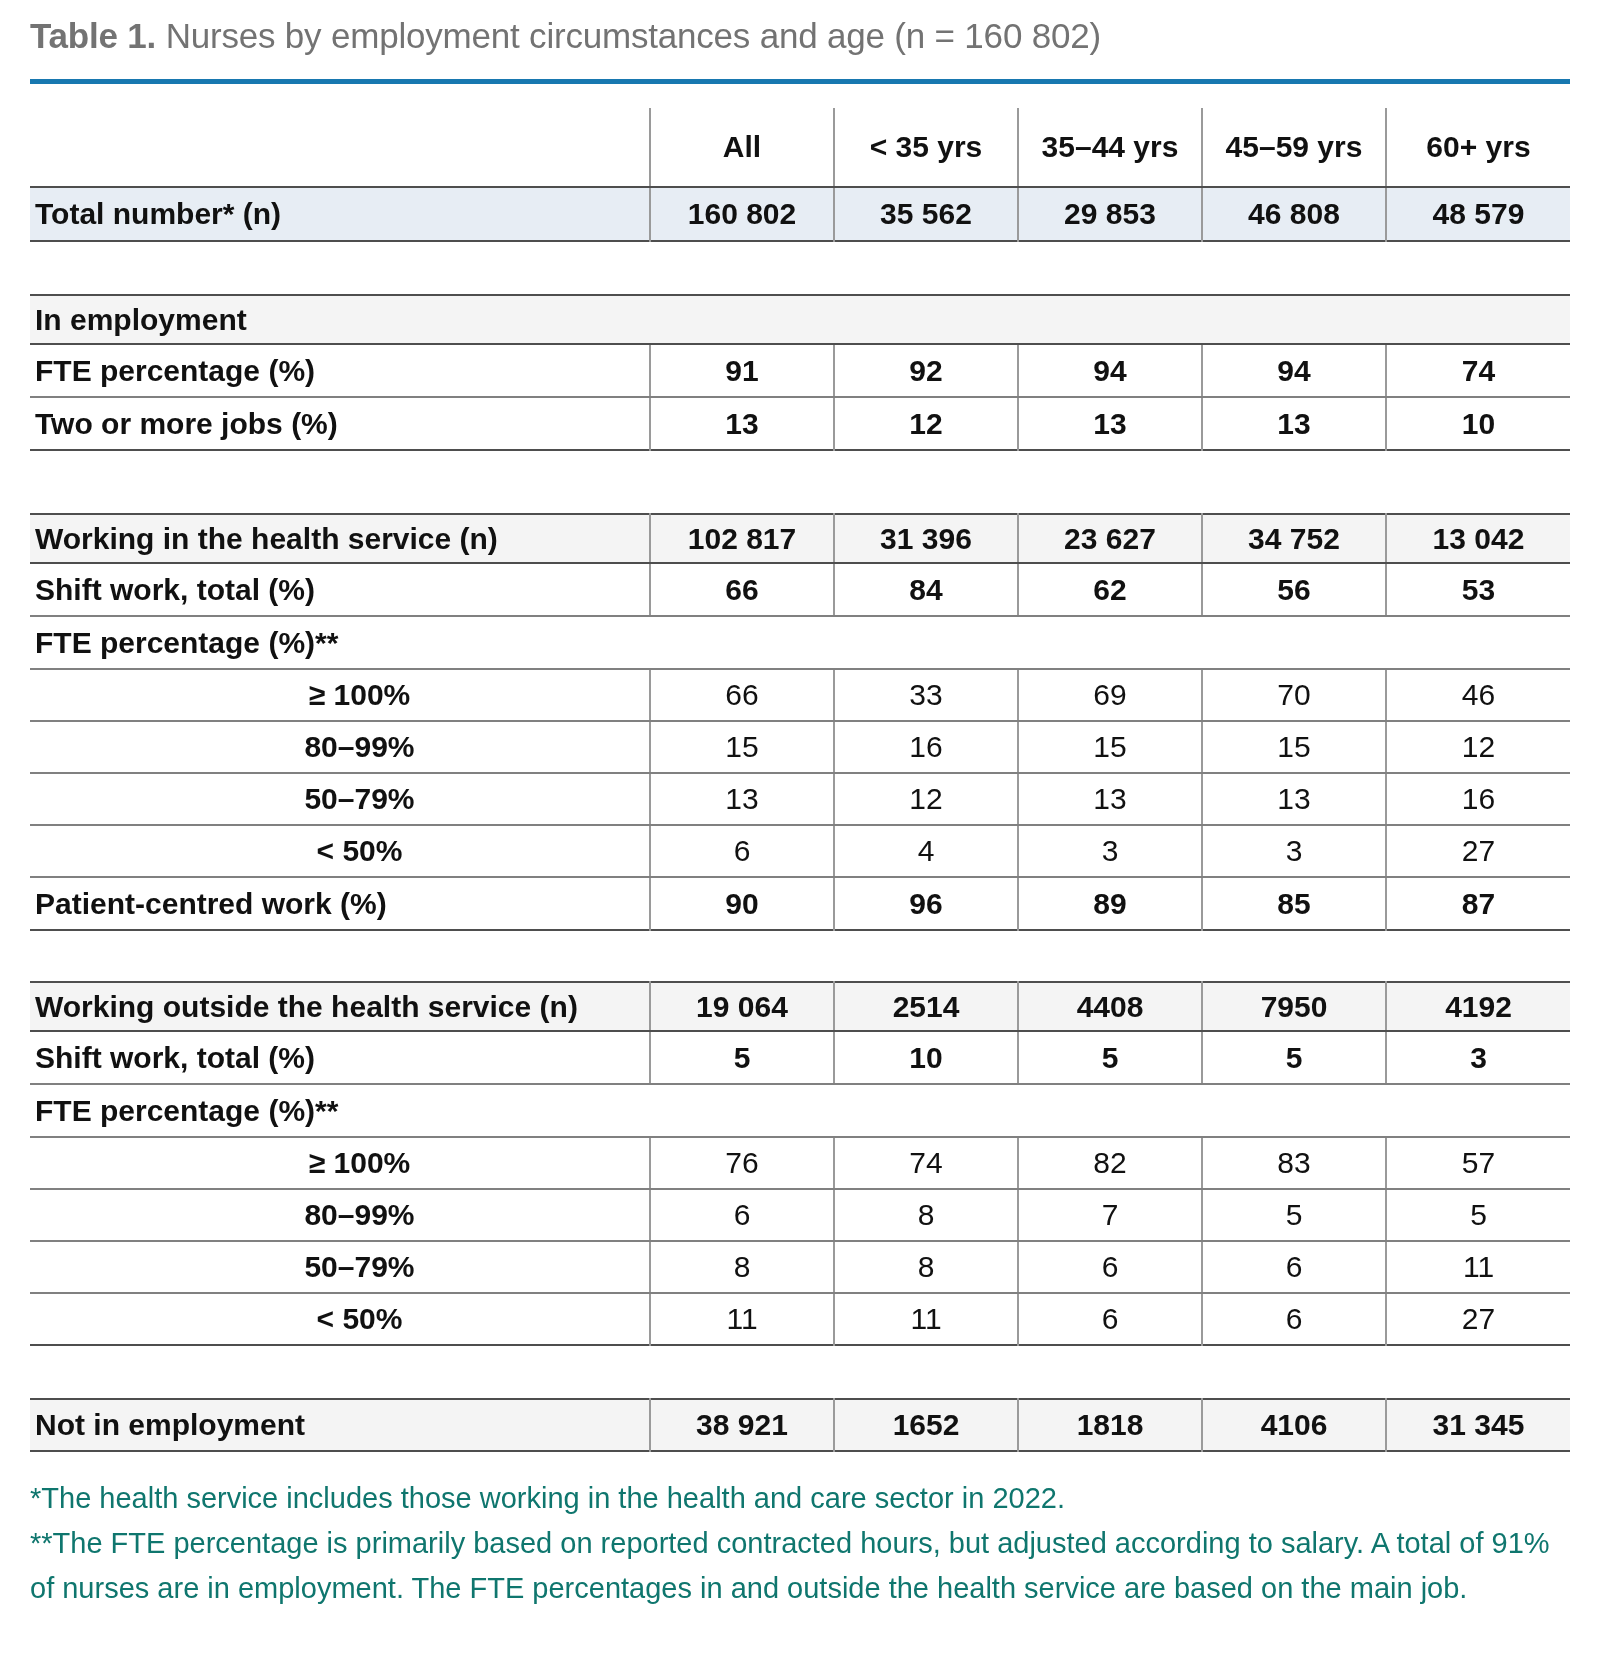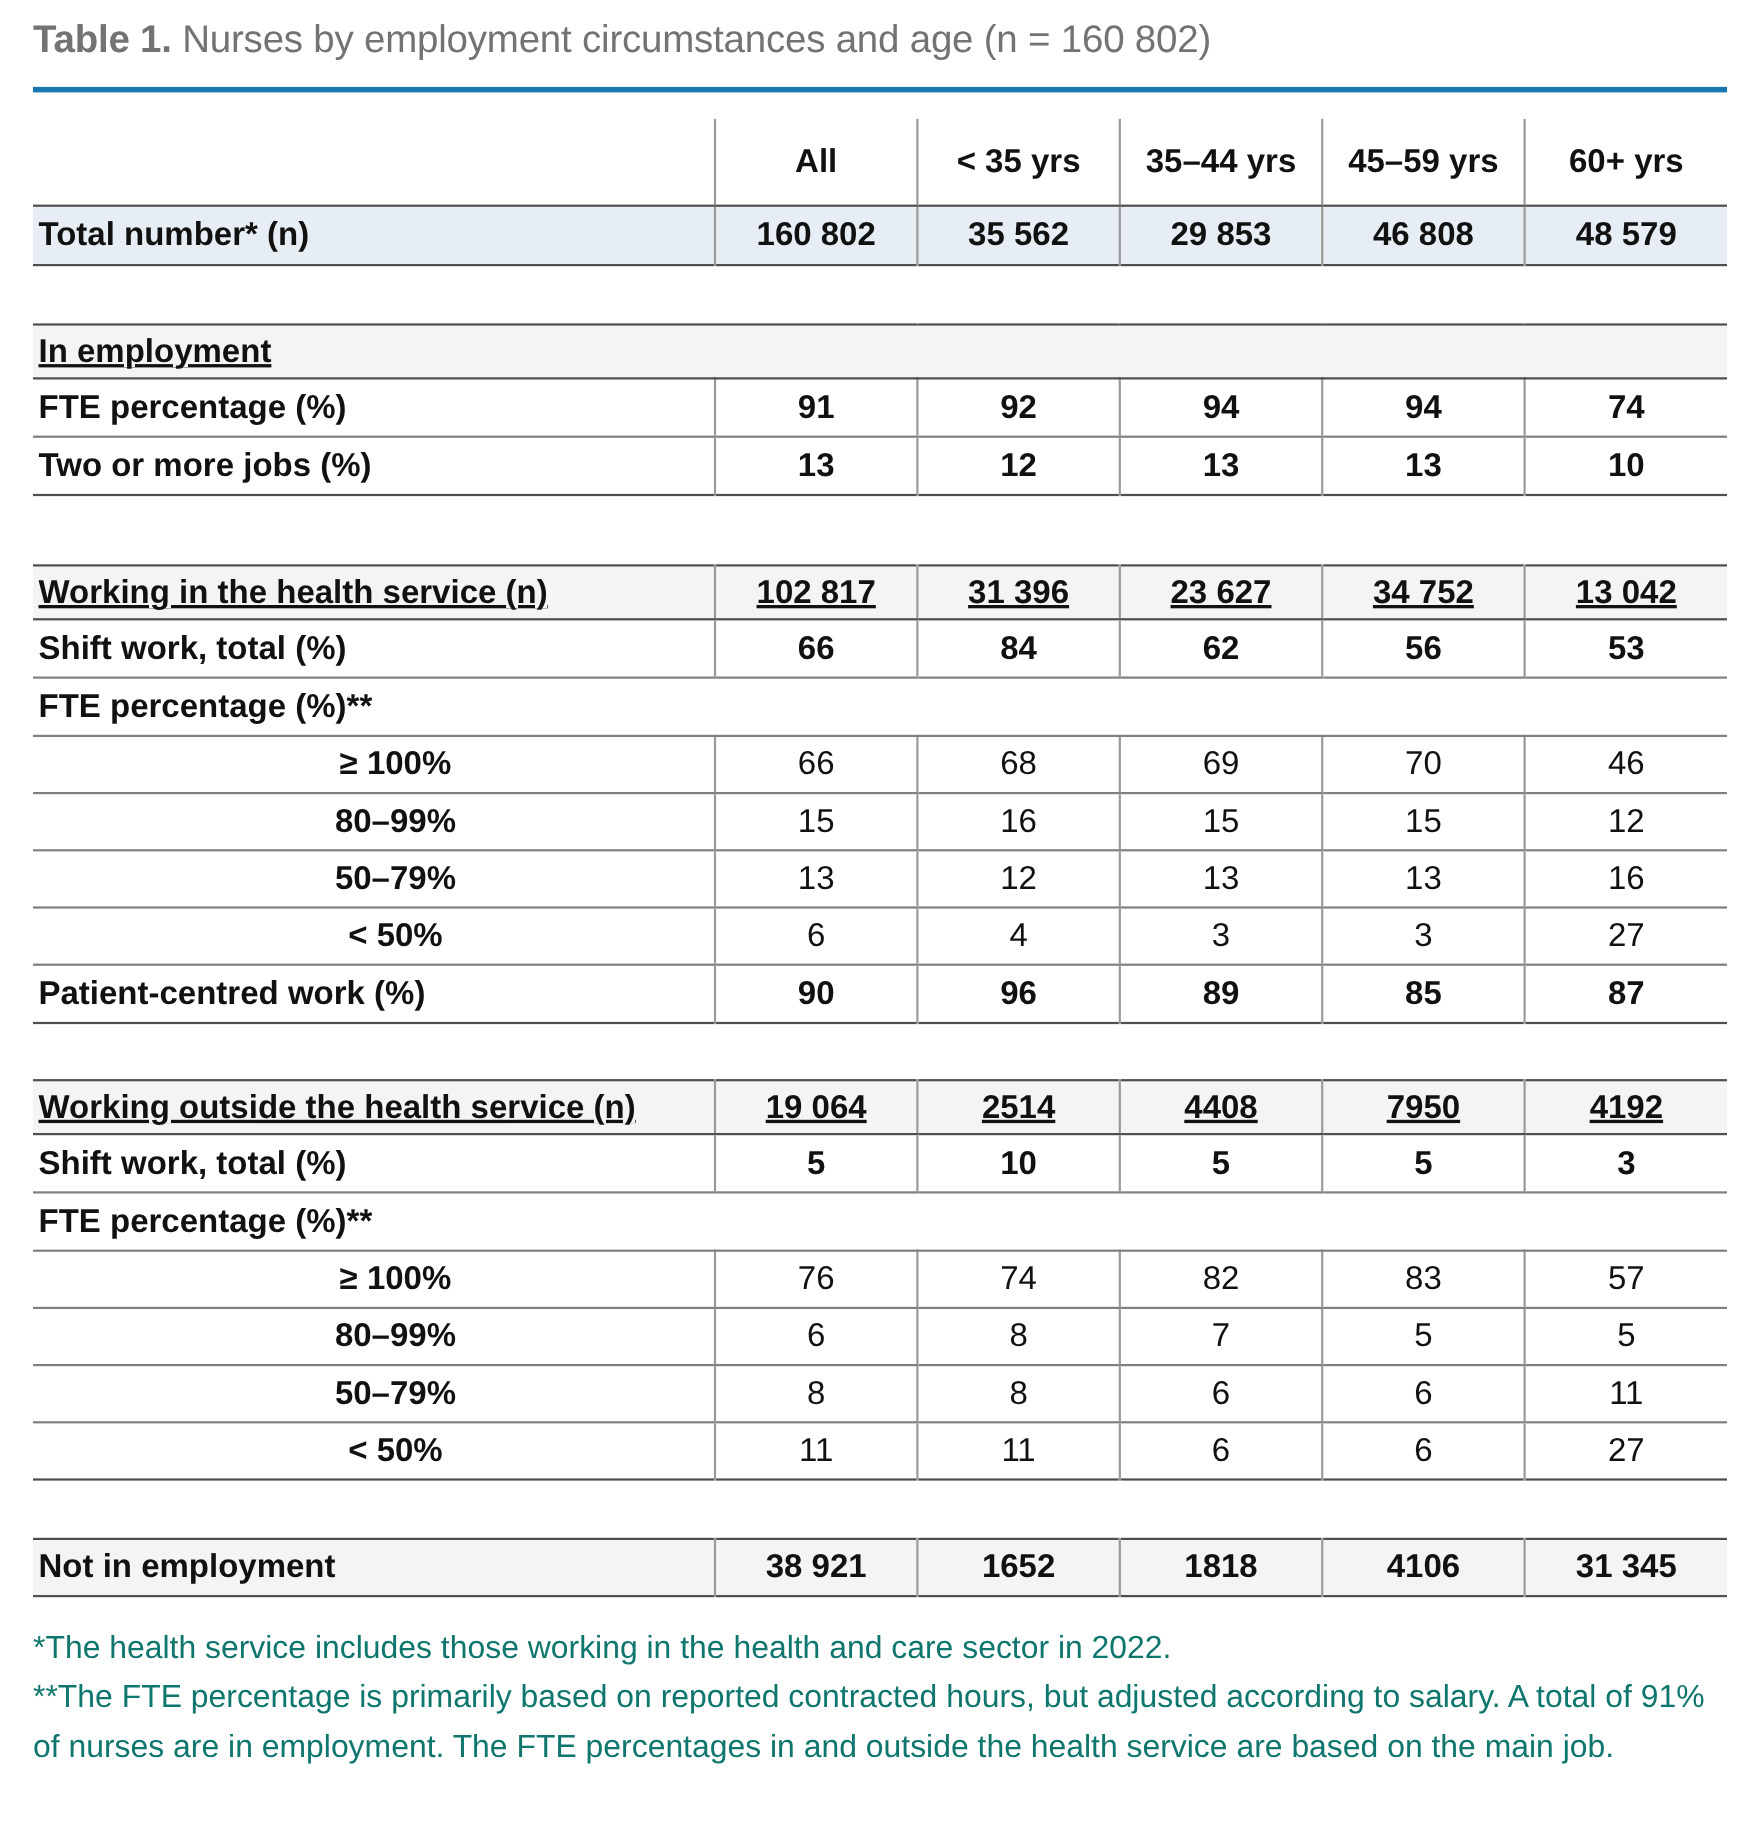--- a/index.html
+++ b/index.html
@@ -34,21 +34,21 @@
   td.lbl-ind { text-align: center; padding-left: 46px; font-weight: bold; }
   td.val { text-align: center; border-left: 2px solid #9a9a9a; }
   .b { font-weight: bold; }
 
   tr.thead-row td { height: 79px; border-bottom: 2px solid #4e4e4e; }
   tr.total-row td { height: 54px; background: #e7edf4; }
   tr.section td   { height: 49px; background: #f4f4f4; }
   tr.data td      { height: 53px; font-weight: bold; }
   tr.sub td       { height: 52px; }
   tr.sep td       { border-bottom: 2px solid #808080; }
-  tr.sep-dark td  { border-bottom: 2px solid #4e4e4e; text-decoration: underline; }
+  tr.sep-dark td  { border-bottom: 2px solid #4e4e4e; }
 
   .m-t1 { margin-top: 24px; }
   .m-t2 { margin-top: 52px; }
   .m-t3 { margin-top: 62px; }
   .m-t4 { margin-top: 50px; }
   .m-t5 { margin-top: 52px; }
 
   .footnotes { margin-top: 24px; font-size: 29px; line-height: 45px; color: #0f766e; }
 </style>
 </head>
@@ -148,21 +148,21 @@
       <td class="val">62</td>
       <td class="val">56</td>
       <td class="val">53</td>
     </tr>
     <tr class="data sep">
       <td class="lbl" colspan="6">FTE percentage (%)**</td>
     </tr>
     <tr class="sub sep">
       <td class="lbl-ind">≥ 100%</td>
       <td class="val">66</td>
-      <td class="val">68</td>
+      <td class="val">33</td>
       <td class="val">69</td>
       <td class="val">70</td>
       <td class="val">46</td>
     </tr>
     <tr class="sub sep">
       <td class="lbl-ind">80–99%</td>
       <td class="val">15</td>
       <td class="val">16</td>
       <td class="val">15</td>
       <td class="val">15</td>

